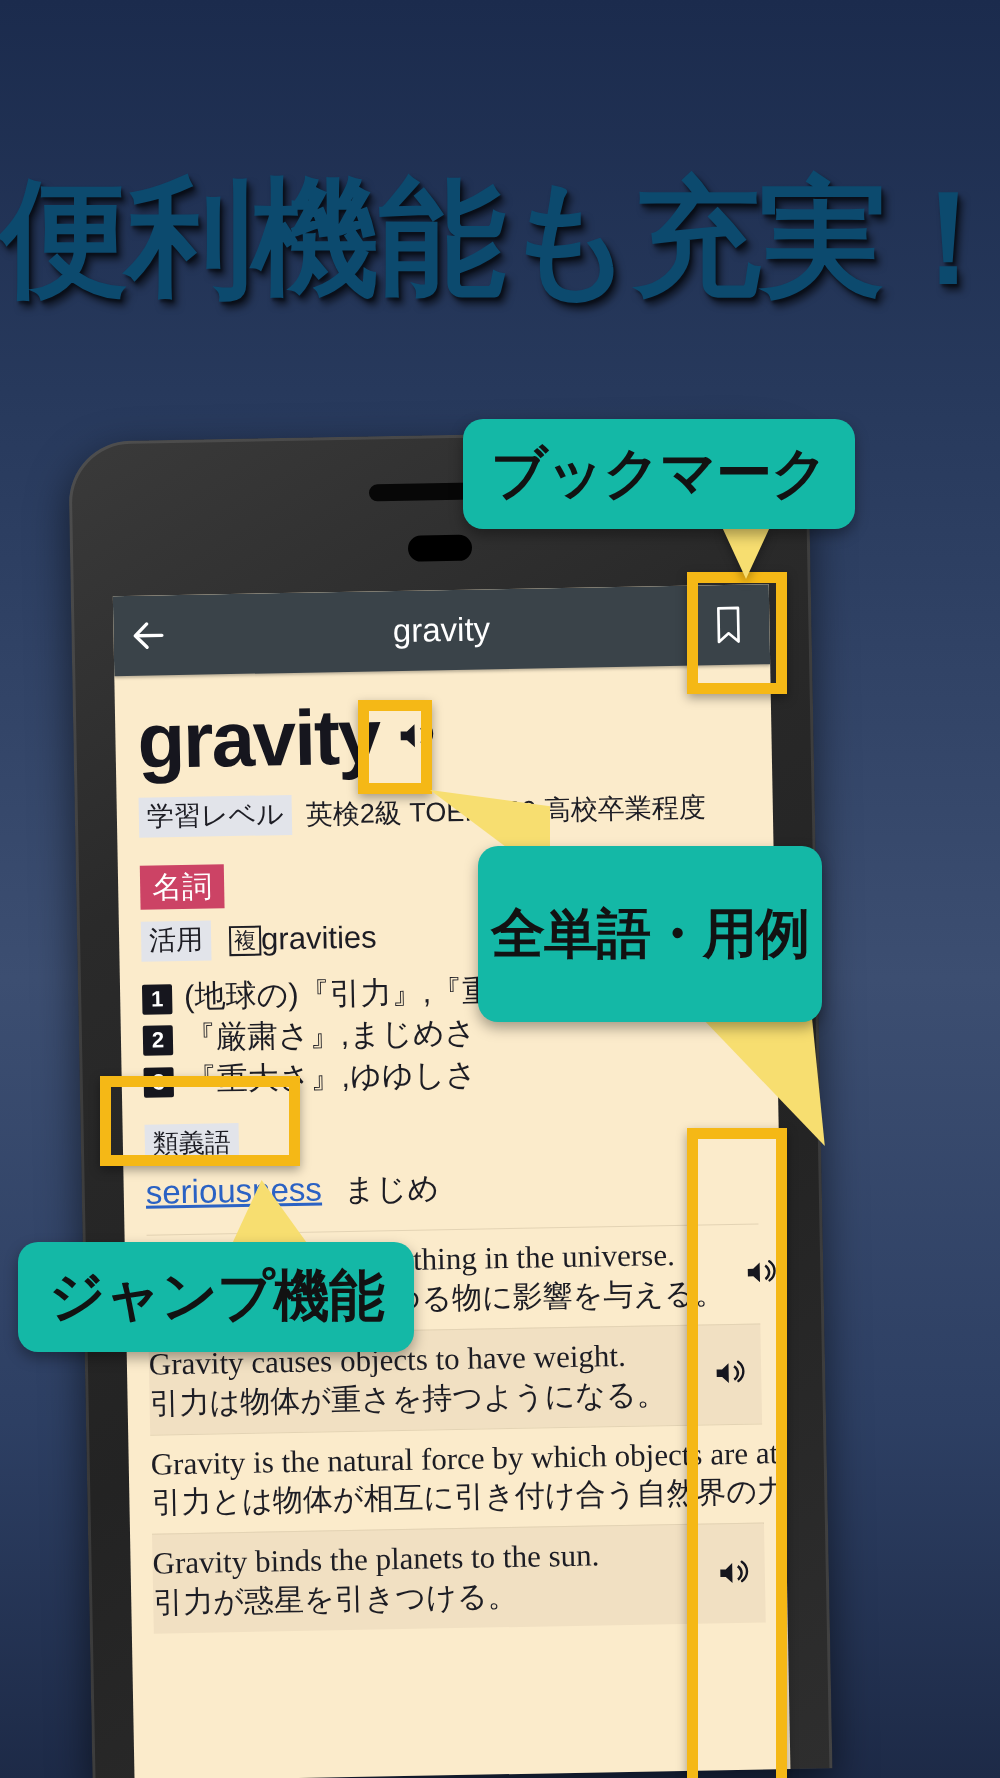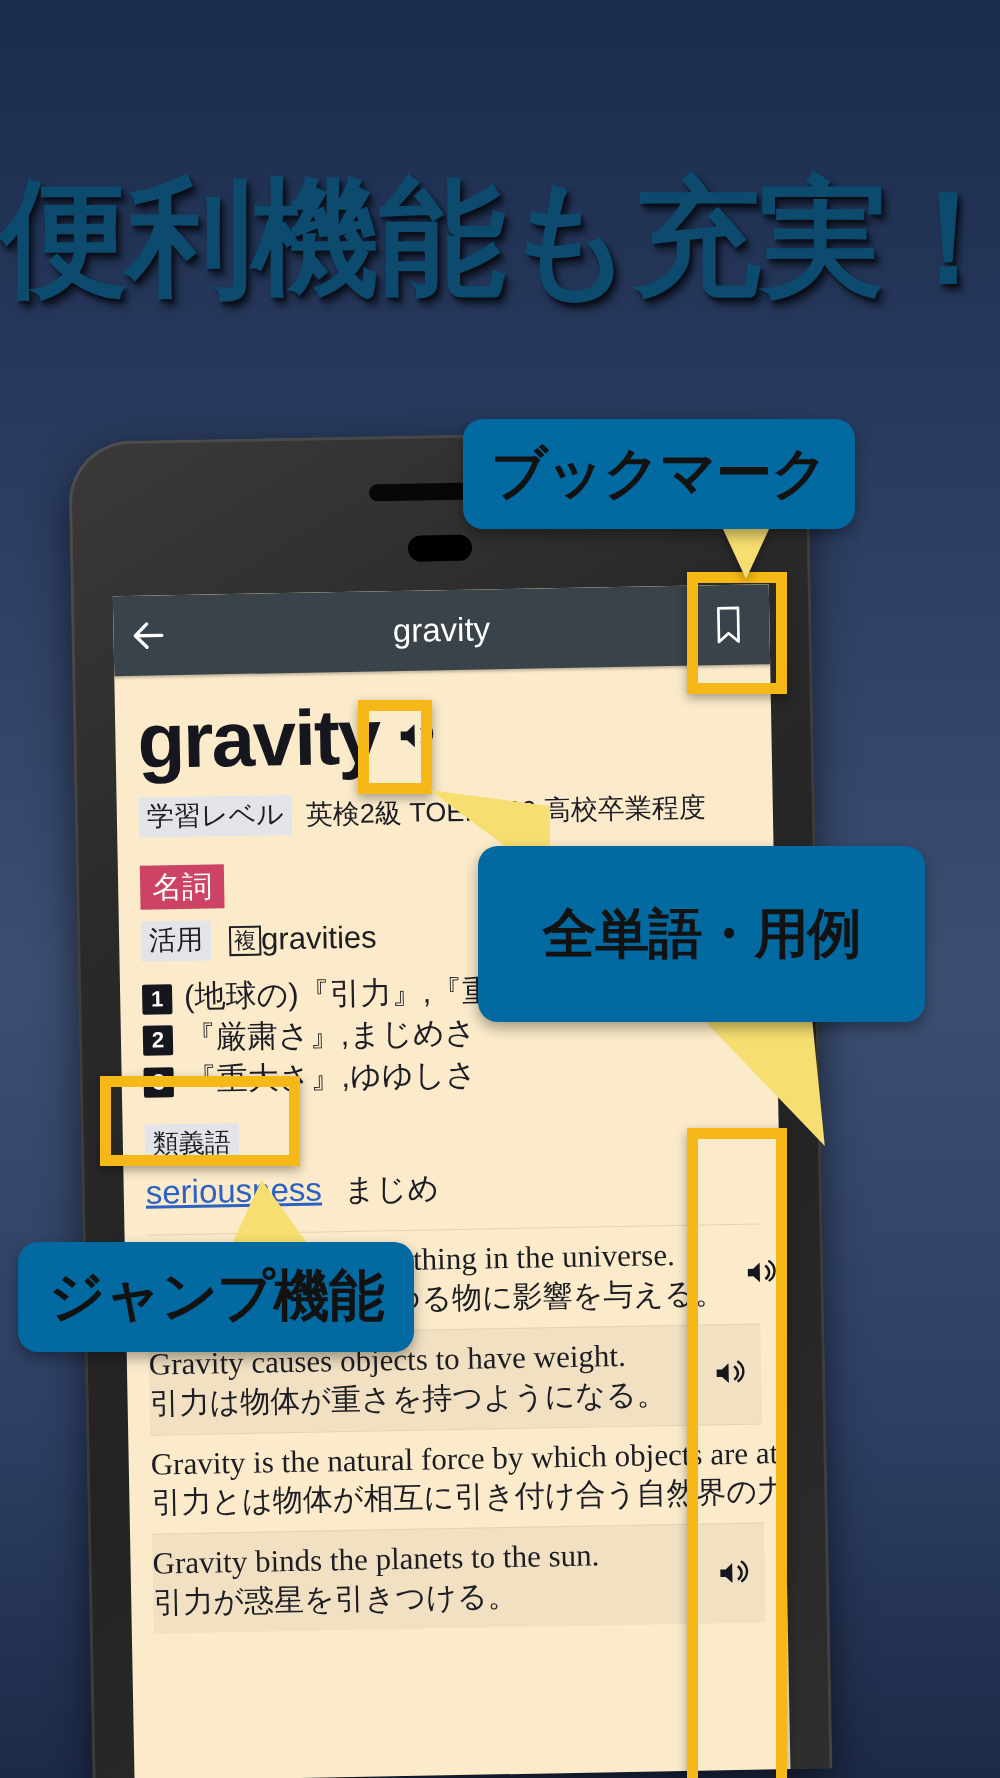--- a/index.html
+++ b/index.html
@@ -149,21 +149,21 @@
   
   .hl { position:absolute; border:11px solid #f5b816; box-shadow:0 4px 10px rgba(0,0,0,.35); }
   .hl-bookmark { left:687px; top:572px; width:100px; height:122px; }
   .hl-speaker  { left:358px; top:700px; width:74px; height:94px; }
   .hl-link     { left:100px; top:1076px; width:200px; height:90px; }
   .hl-spkcol   { left:687px; top:1128px; width:100px; height:650px; border-bottom:none; }
 
   
   .callout {
     position:absolute;
-    background:#0369a1;
+    background:#14b8a6;
     border-radius:20px;
     box-shadow:0 6px 14px rgba(0,0,0,.35);
     color:#121212;
     font-family:"DejaVu Serif", serif;
     font-weight:700;
     display:flex; align-items:center; justify-content:center;
     text-align:center;
   }
   .tail { position:absolute; width:0; height:0; }
 
@@ -173,21 +173,21 @@
   }
   #tail-bookmark {
     left:722px; top:527px;
     border-left:24px solid transparent;
     border-right:24px solid transparent;
     border-top:52px solid #f7de70;
     filter:drop-shadow(0 5px 5px rgba(0,0,0,.3));
   }
 
   #callout-audio {
-    left:478px; top:846px; width:447px; height:176px;
+    left:478px; top:846px; width:344px; height:176px;
     font-size:54px; line-height:1.22; letter-spacing:-1px;
     flex-direction:column;
   }
   #tail-audio-top {
     left:430px; top:790px; width:120px; height:90px;
     background:#f7de70;
     clip-path:polygon(100% 100%, 100% 18%, 0% 0%);
     border-radius:0;
   }
   #tail-audio-bot {

